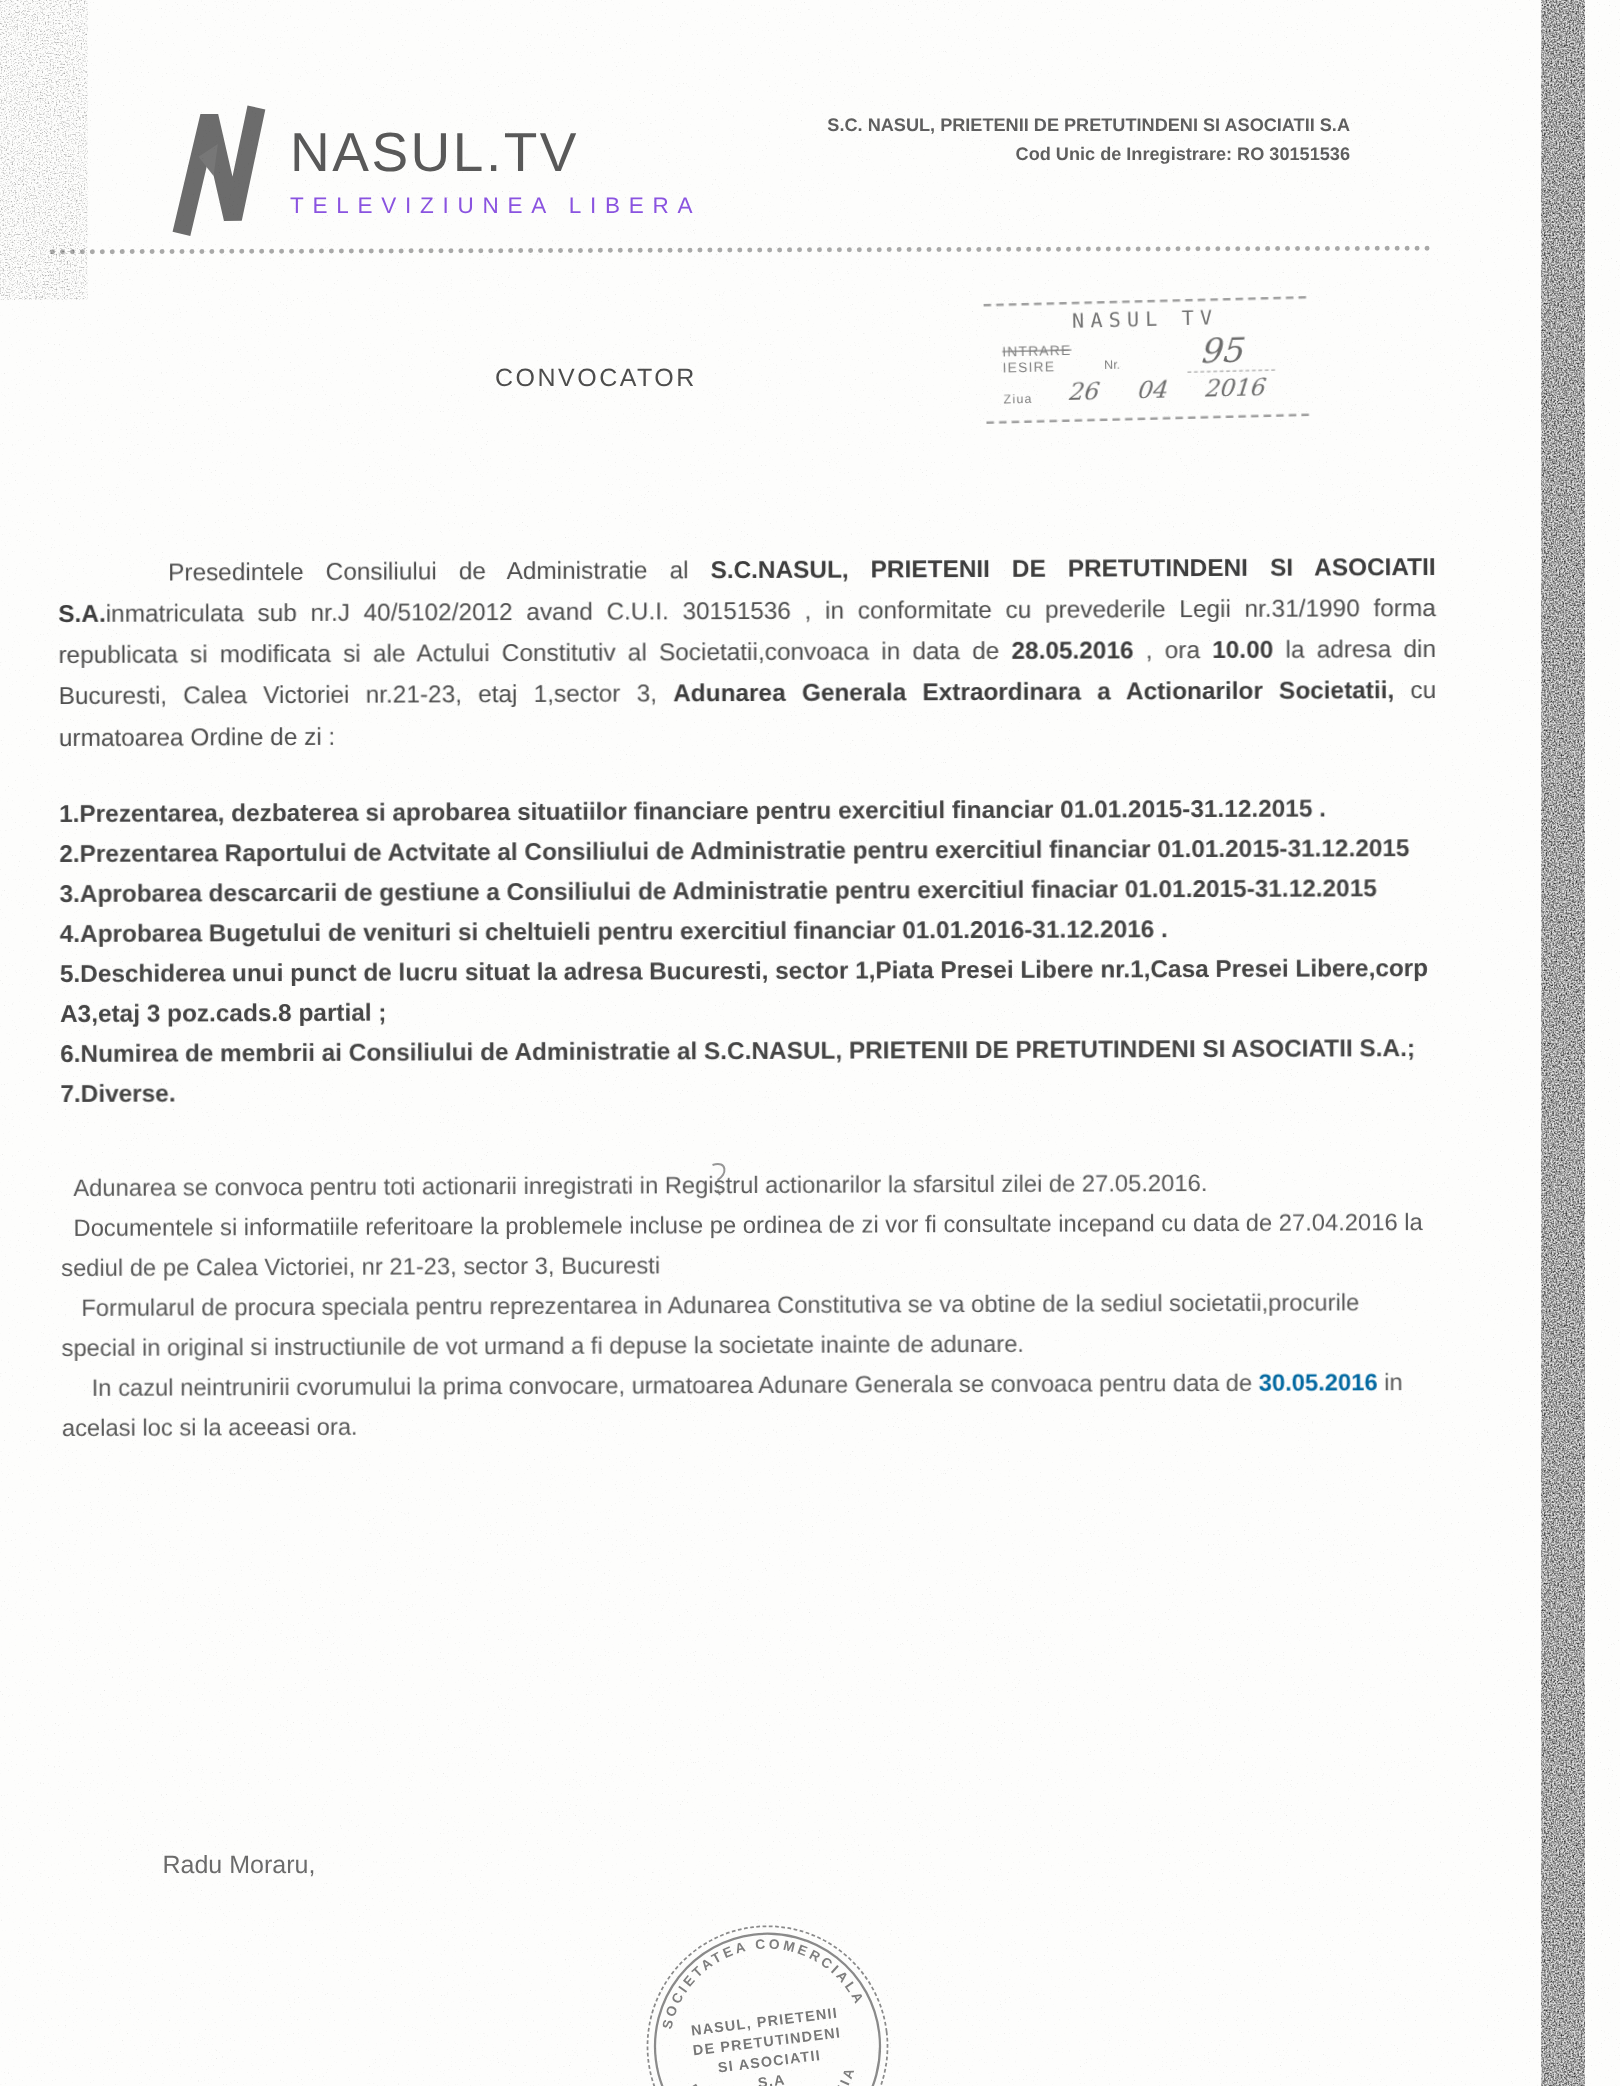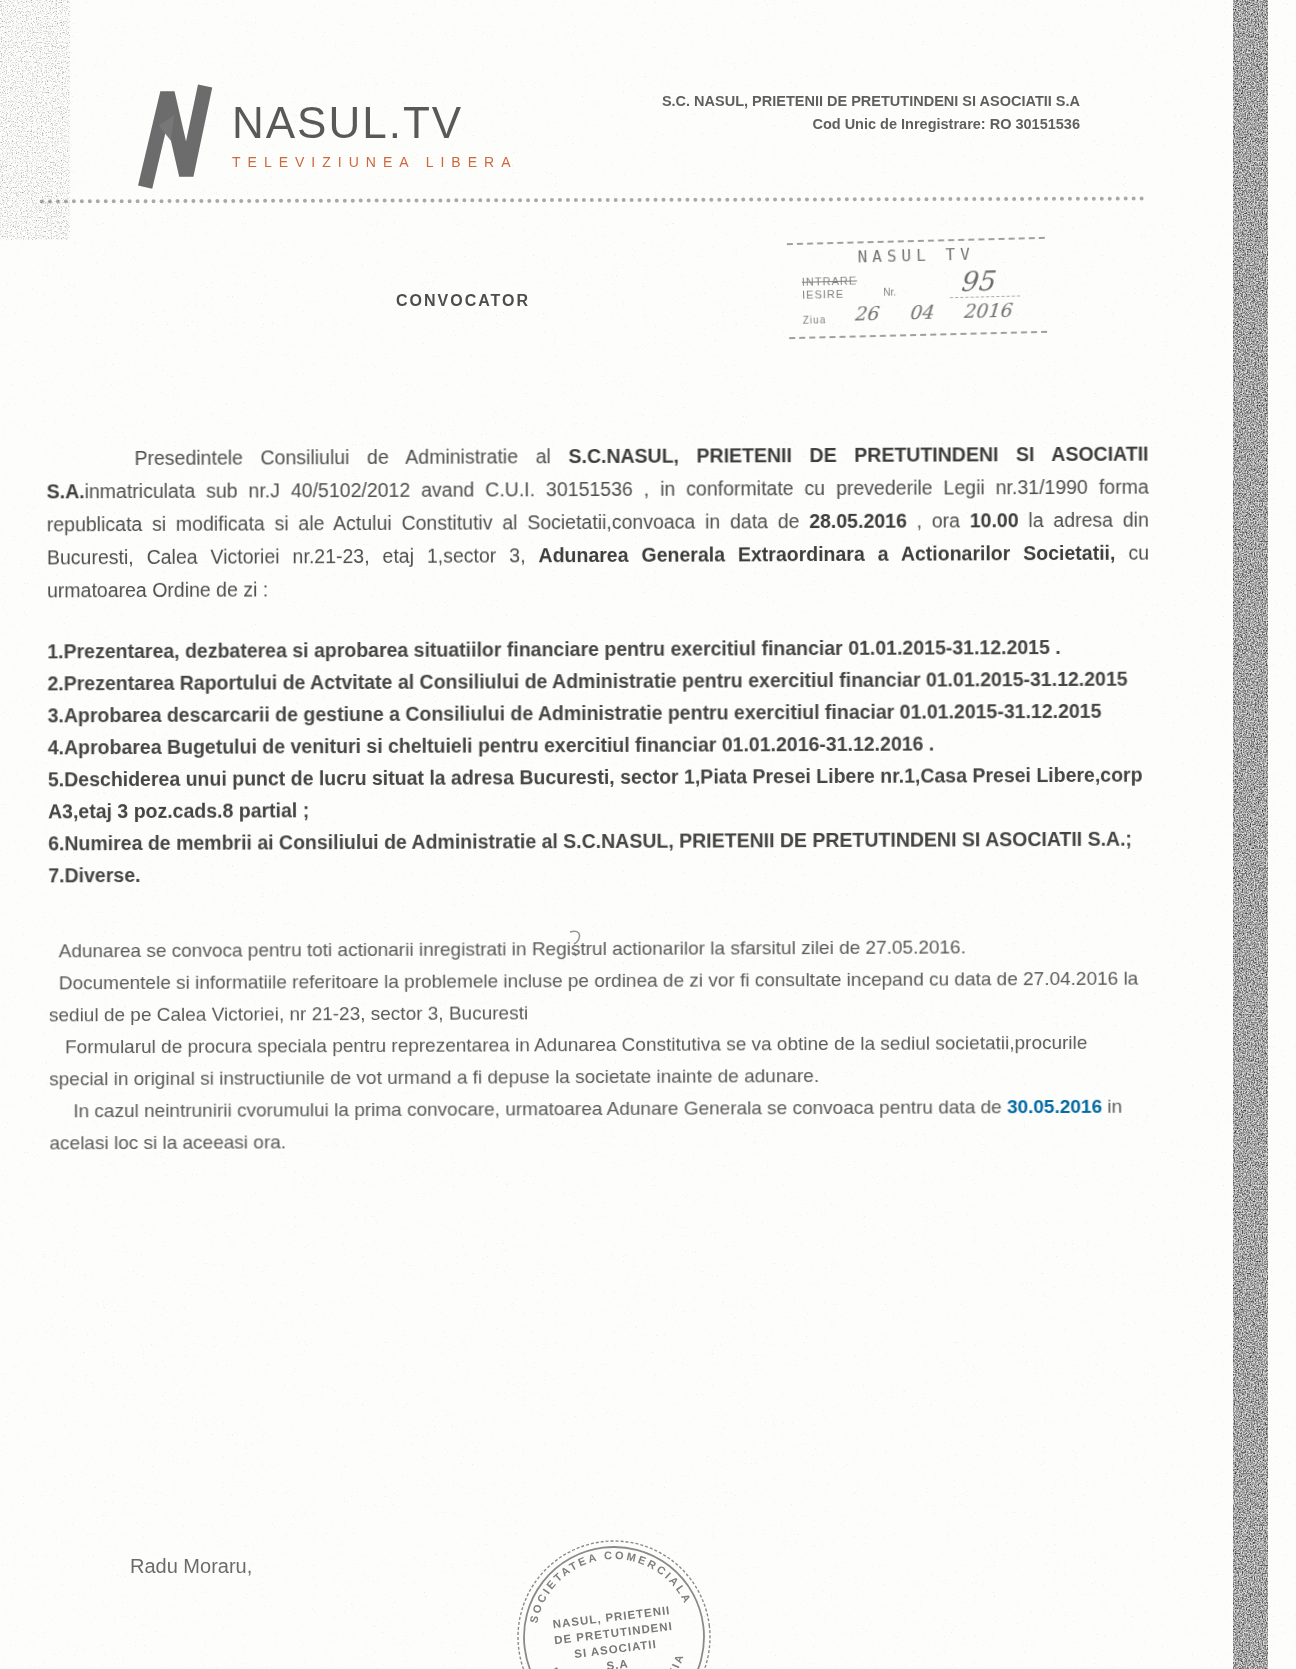--- a/index.html
+++ b/index.html
@@ -8,21 +8,21 @@
     background:#fdfdfc; overflow:hidden;
     font-family:"Liberation Sans", sans-serif; color:#3f3f3f;
   }
   .scan-soft { filter: blur(0.22px); }
 
   
   .logo-wrap { position:absolute; left:128px; top:74px; display:flex; align-items:flex-start; }
   .logo-mark { width:96px; height:120px; opacity:.82; }
   .logo-textcol { margin-left:8px; padding-top:24px; }
   .logo-name { font-size:44px; font-weight:normal; letter-spacing:2px; color:#3c3c3c; opacity:.85; }
-  .logo-tagline { margin-top:6px; font-size:14px; letter-spacing:7px; color:#c2410c; opacity:.8; }
+  .logo-tagline { margin-top:6px; font-size:18px; letter-spacing:7px; color:#6d28d9; opacity:.8; }
 
   .company-block { position:absolute; left:520px; top:90px; width:560px;
     font-size:14.5px; font-weight:bold; line-height:23px; color:#4a4a4a; opacity:.88;text-align:right; }
 
   .header-rule { position:absolute; left:40px; top:198px; width:1105px; height:0;
     border-top:4px dotted #8d8d8d; opacity:.75; transform:rotate(-0.15deg); }
 
   
   .reg-stamp { position:absolute; left:788px; top:240px; width:258px; height:96px;
     border-top:2px dashed #8f8f8f; border-bottom:2px dashed #8f8f8f;
@@ -34,38 +34,38 @@
   .rs-intrare { text-decoration:line-through; }
   .rs-nr { font-size:10px; margin:0 10px 2px 26px; }
   .rs-number { font-size:27px; margin-left:46px; border-bottom:1px dashed #999; padding:0 26px 0 10px; }
   .hand { font-family:"DejaVu Serif", serif; font-style:italic; color:#555;
     transform:skewX(-8deg); display:inline-block; }
   .rs-date { display:flex; align-items:flex-end; padding:2px 14px 0; gap:30px; }
   .rs-date-label { font-size:10px; letter-spacing:1px; }
   .rs-date .hand { font-size:19px; }
 
   
-  .doc-title { position:absolute; left:396px; top:292px; font-size:16px; font-weight:bold;
+  .doc-title { position:absolute; left:396px; top:292px; font-size:20px; font-weight:normal;
     letter-spacing:2px; color:#3a3a3a; opacity:.9; }
 
   
   .content { position:absolute; left:48px; top:440px; width:1102px;
     font-size:19.5px; line-height:33px; transform:rotate(-0.25deg); }
   .content p { margin:0; }
   .intro { text-align:justify; text-indent:88px; color:#4e4e4e; margin-bottom:28px !important; }
   .intro b { color:#3d3d3d; }
   .agenda { font-weight:bold; color:#454545; line-height:32px; margin-bottom:44px; }
   .notes { color:#5a5a5a; font-size:19px; line-height:32px; }
   .notes .ind1 { text-indent:10px; }
   .notes .ind2 { text-indent:16px; }
   .notes .ind3 { text-indent:24px; }
   .notes b { color:#0369a1; }
 
   
-  .signature { position:absolute; left:130px; top:1548px; font-size:20px;
+  .signature { position:absolute; left:130px; top:1474px; font-size:20px;
     line-height:37px; color:#525252; opacity:.85; }
 
   
   .round-stamp { position:absolute; left:514px; top:1537px; transform:rotate(-7deg); opacity:.8; }
   .ring-text { font-family:"Liberation Sans", sans-serif; font-size:11px; letter-spacing:2.5px;
     fill:#5f5f5f; font-weight:bold; }
   .stamp-center { font-family:"Liberation Sans", sans-serif; font-size:11.5px; letter-spacing:1px;
     fill:#565656; font-weight:bold; text-anchor:middle; }
 
   

